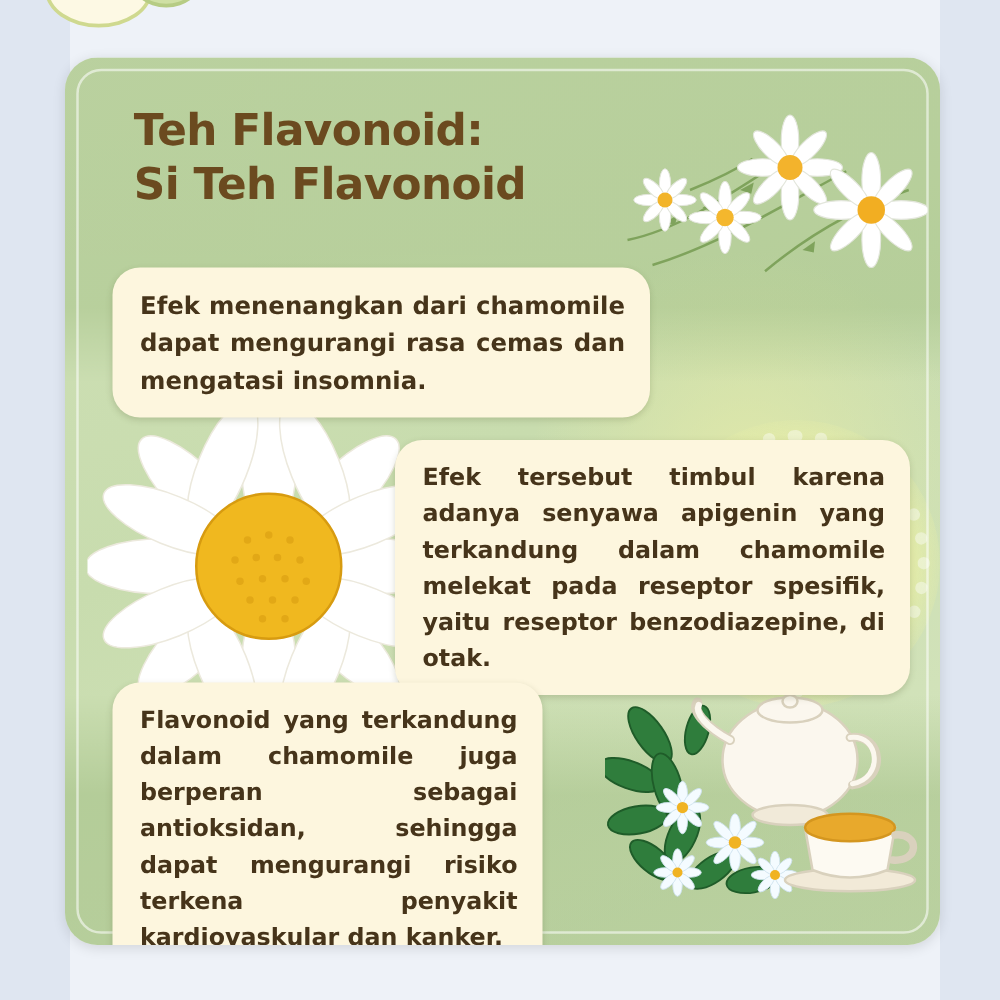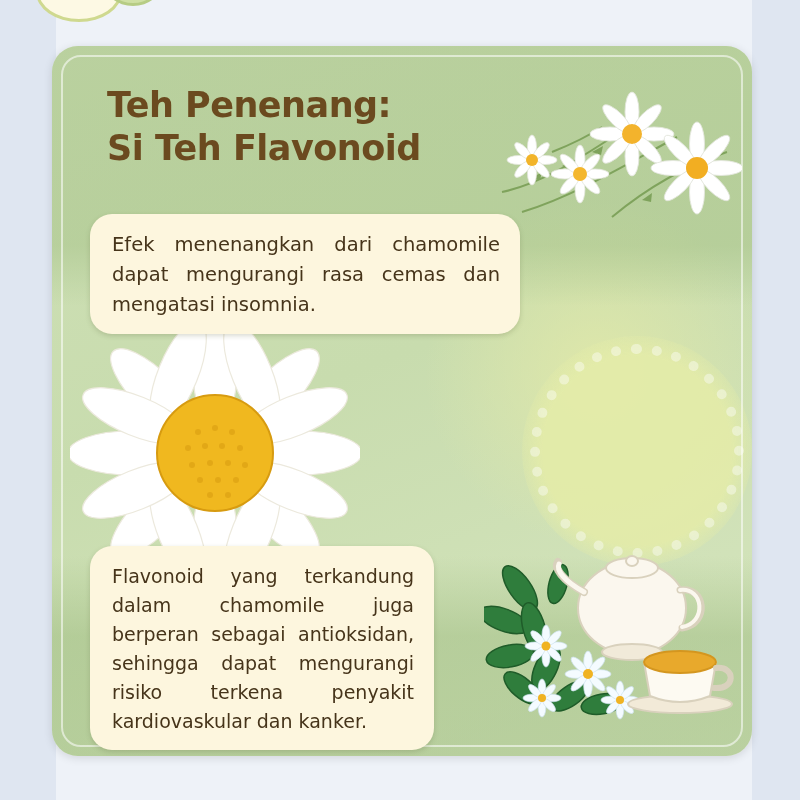--- a/index.html
+++ b/index.html
@@ -158,20 +158,21 @@
     box-shadow: 0 2px 5px rgba(80,90,50,0.22);
     z-index: 8;
     box-sizing: border-box;
     padding: 16px 20px 14px 22px;
   }
   .bubble p {
     margin: 0;
     font-family: "DejaVu Sans", sans-serif;
     color: #46341a;
     text-align: justify;
+    font-weight: bold;
   }
   #bubble1 {
     left: 38px;
     top: 168px;
     width: 430px;
   }
   #bubble1 p { font-size: 19.5px; line-height: 30px; }
   #bubble2 {
     left: 264px;
     top: 306px;
@@ -218,21 +219,21 @@
   <div class="backdrop-right"></div>
 
   <div class="top-badge"></div>
   <div class="top-badge2"></div>
 
   <div id="card">
     <div class="card-texture"></div>
     <div class="doily"></div>
 
     <div class="title-block">
-      <div class="title-line">Teh Penenang:</div>
+      <div class="title-line">Teh Flavonoid:</div>
       <div class="title-line">Si Teh Flavonoid</div>
     </div>
 
     <div class="header-flowers">
       <svg width="250" height="140" viewBox="0 0 250 140">
         <g stroke="#7fa35c" stroke-width="2" fill="none">
           <path d="M10 110 C60 100 110 60 160 30"></path>
           <path d="M30 130 C80 115 130 85 185 55"></path>
           <path d="M120 135 C150 110 190 85 235 70"></path>
           <path d="M60 70 C80 62 95 55 110 45"></path>
@@ -343,20 +344,23 @@
           <circle cx="140" cy="187" r="3"></circle>
             <circle cx="158" cy="187" r="3"></circle>
         </g>
       </svg>
     </div>
 
     <div class="bubble" id="bubble1">
       <p>Efek menenangkan dari chamomile dapat mengurangi rasa cemas dan mengatasi insomnia.</p>
     </div>
 
+    <div class="bubble" id="bubble2">
+      <p>Efek tersebut timbul karena adanya senyawa apigenin yang terkandung dalam chamomile melekat pada reseptor spesifik, yaitu reseptor benzodiazepine, di otak.</p>
+    </div>
 
     <div class="bubble" id="bubble3">
       <p>Flavonoid yang terkandung dalam chamomile juga berperan sebagai antioksidan, sehingga dapat mengurangi risiko terkena penyakit kardiovaskular dan kanker.</p>
     </div>
 
     <div class="teapot-art">
       <svg width="260" height="210" viewBox="0 0 260 210">
 
         <g fill="#2f7d3c" stroke="#1f5c29" stroke-width="1.5">
           <ellipse cx="36" cy="60" rx="11" ry="26" transform="rotate(-35 36 60)"></ellipse>

